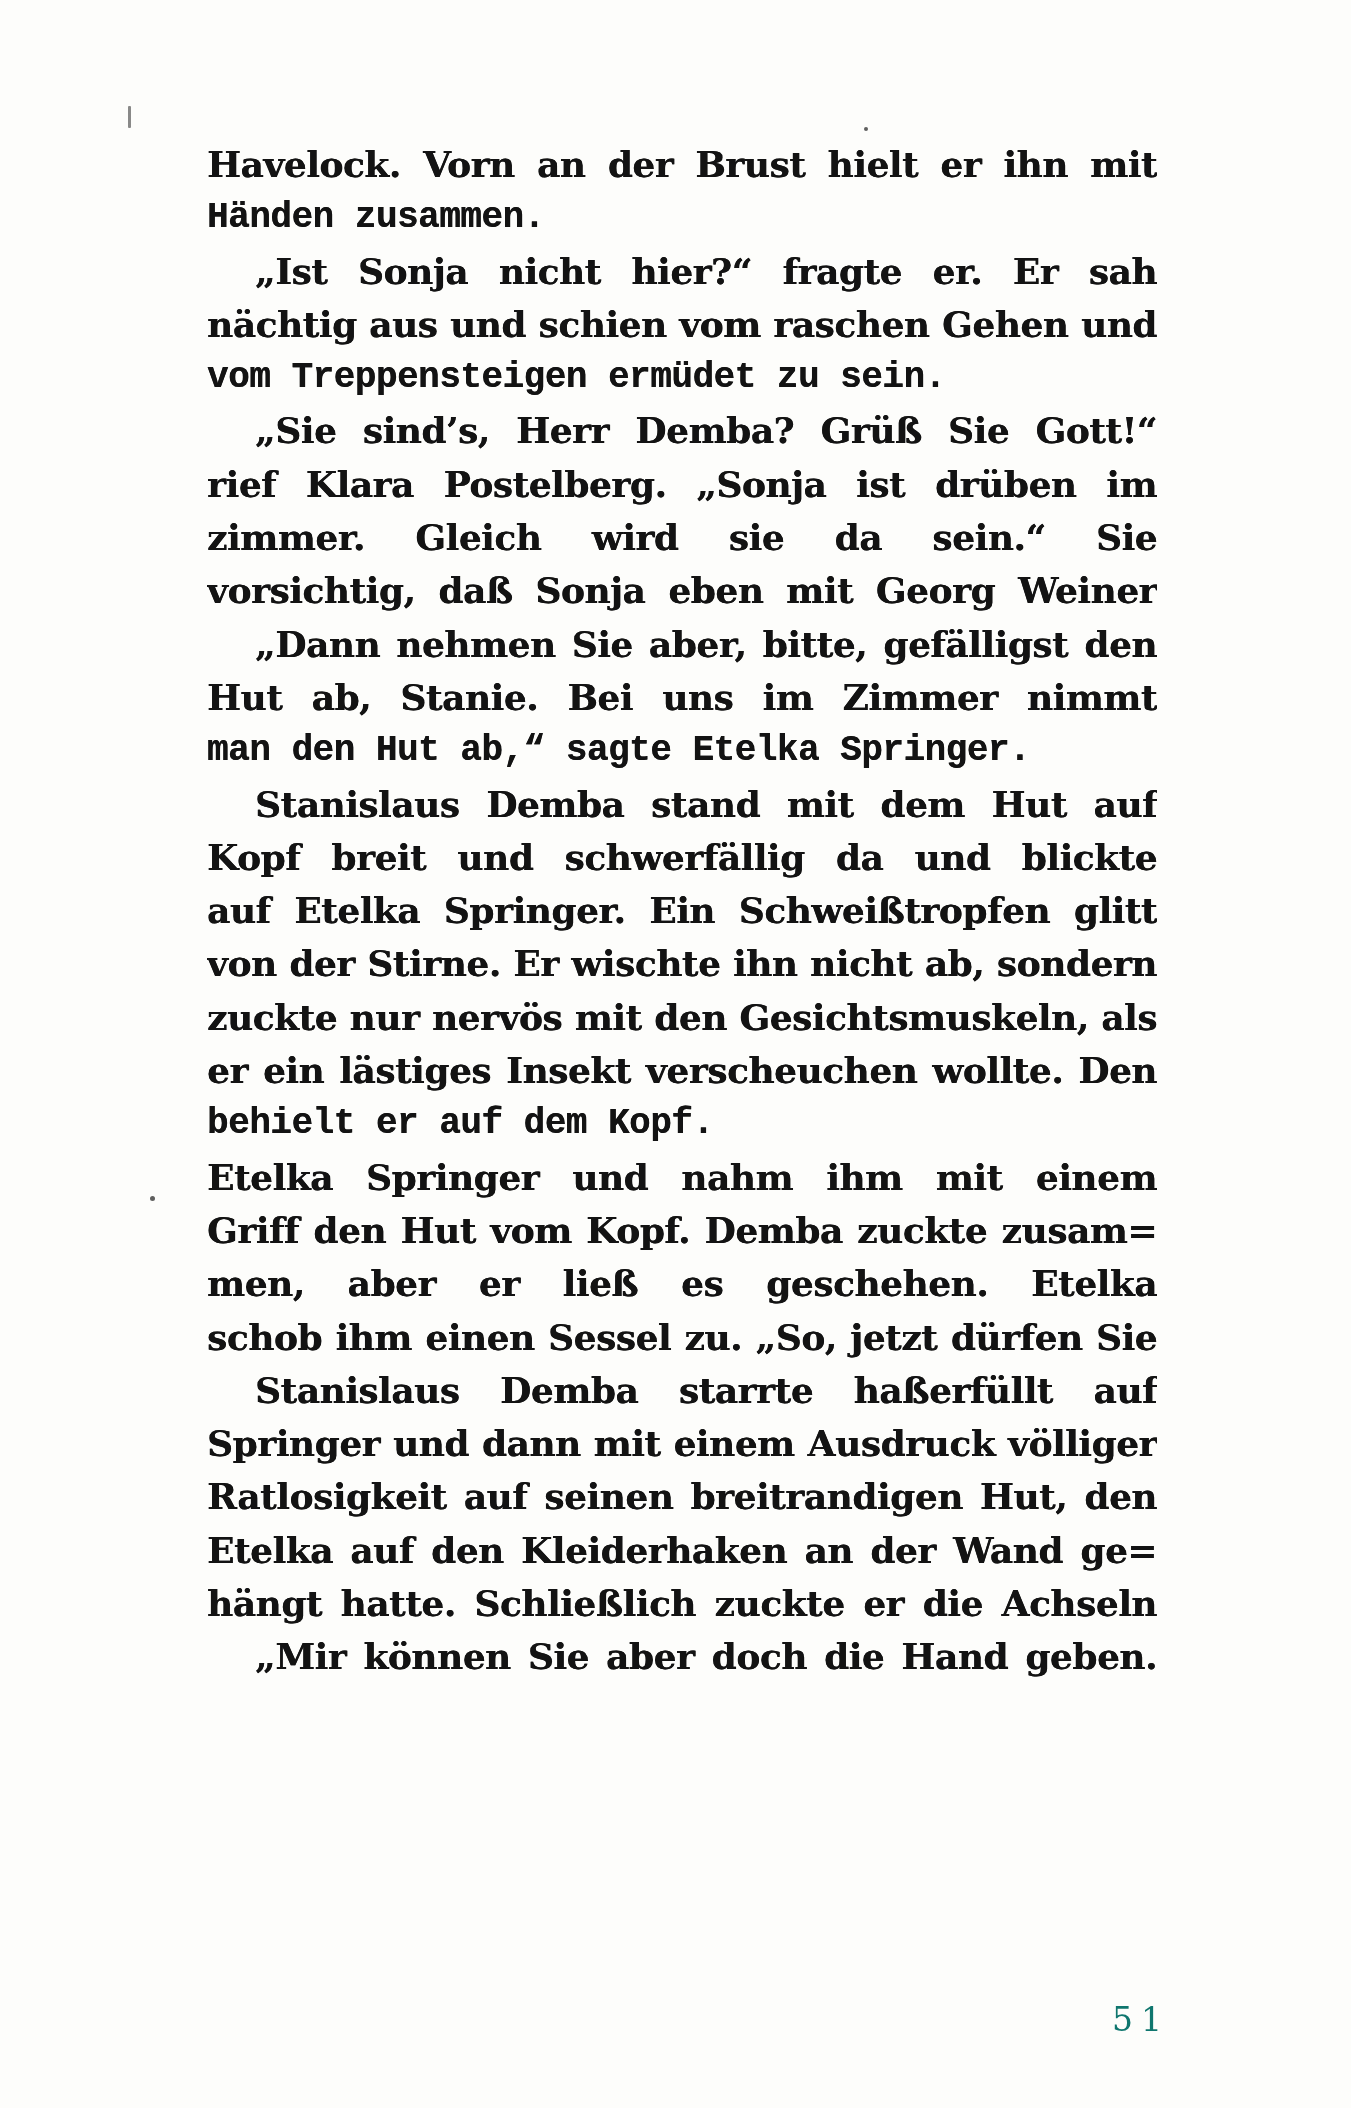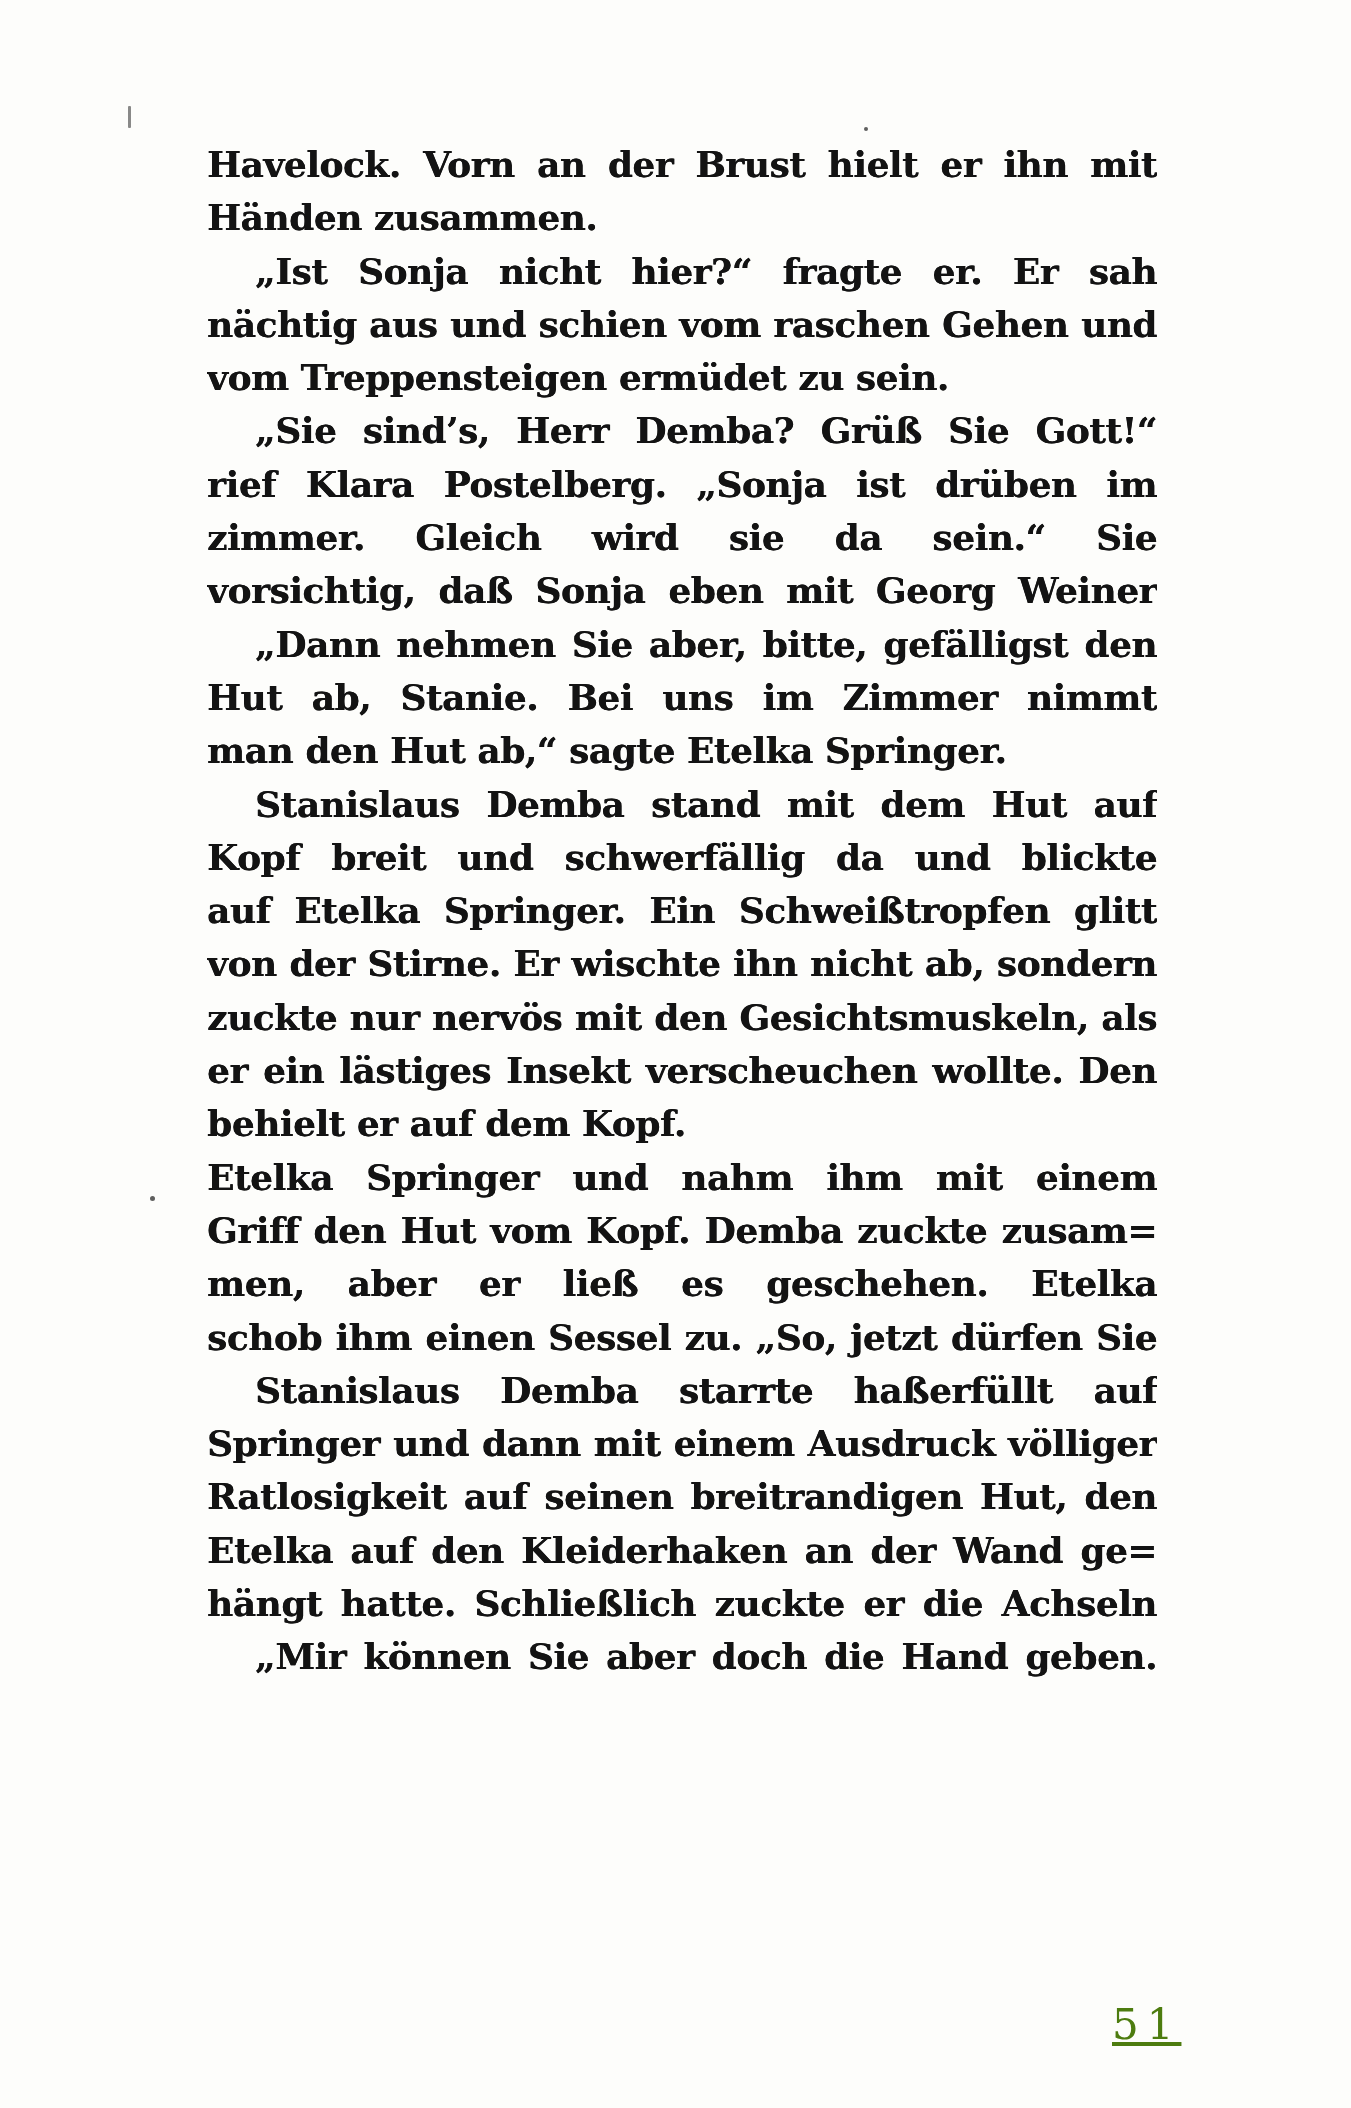--- a/index.html
+++ b/index.html
@@ -29,33 +29,33 @@
   }
   .line {
     height: 53.3px;
     overflow: hidden;
     text-align: justify;
     text-align-last: justify;
   }
   .line.short {
     text-align: left;
     text-align-last: left;
+    font-family: Liberation Mono, monospace;
   }
   .line.indent {
     text-indent: 48px;
   }
   .page-number {
     position: absolute;
     left: 1112px;
     top: 2000px;
-    font-size: 42px;
+    font-size: 33px;
     font-weight: 400;
     letter-spacing: 8px;
-    color: #4d7c0f;
-    text-decoration: underline;
+    color: #0f766e;
   }
   .speck {
     position: absolute;
     background: #2a2a2a;
     border-radius: 50%;
     opacity: 0.75;
   }
   .speck.s1 { left: 864px;  top: 127px;  width: 4px; height: 4px; }
   .speck.s2 { left: 150px;  top: 1196px; width: 5px; height: 5px; }
   .speck.s3 { left: 128px;  top: 106px;  width: 3px; height: 22px; border-radius: 1px; opacity: 0.55; }

